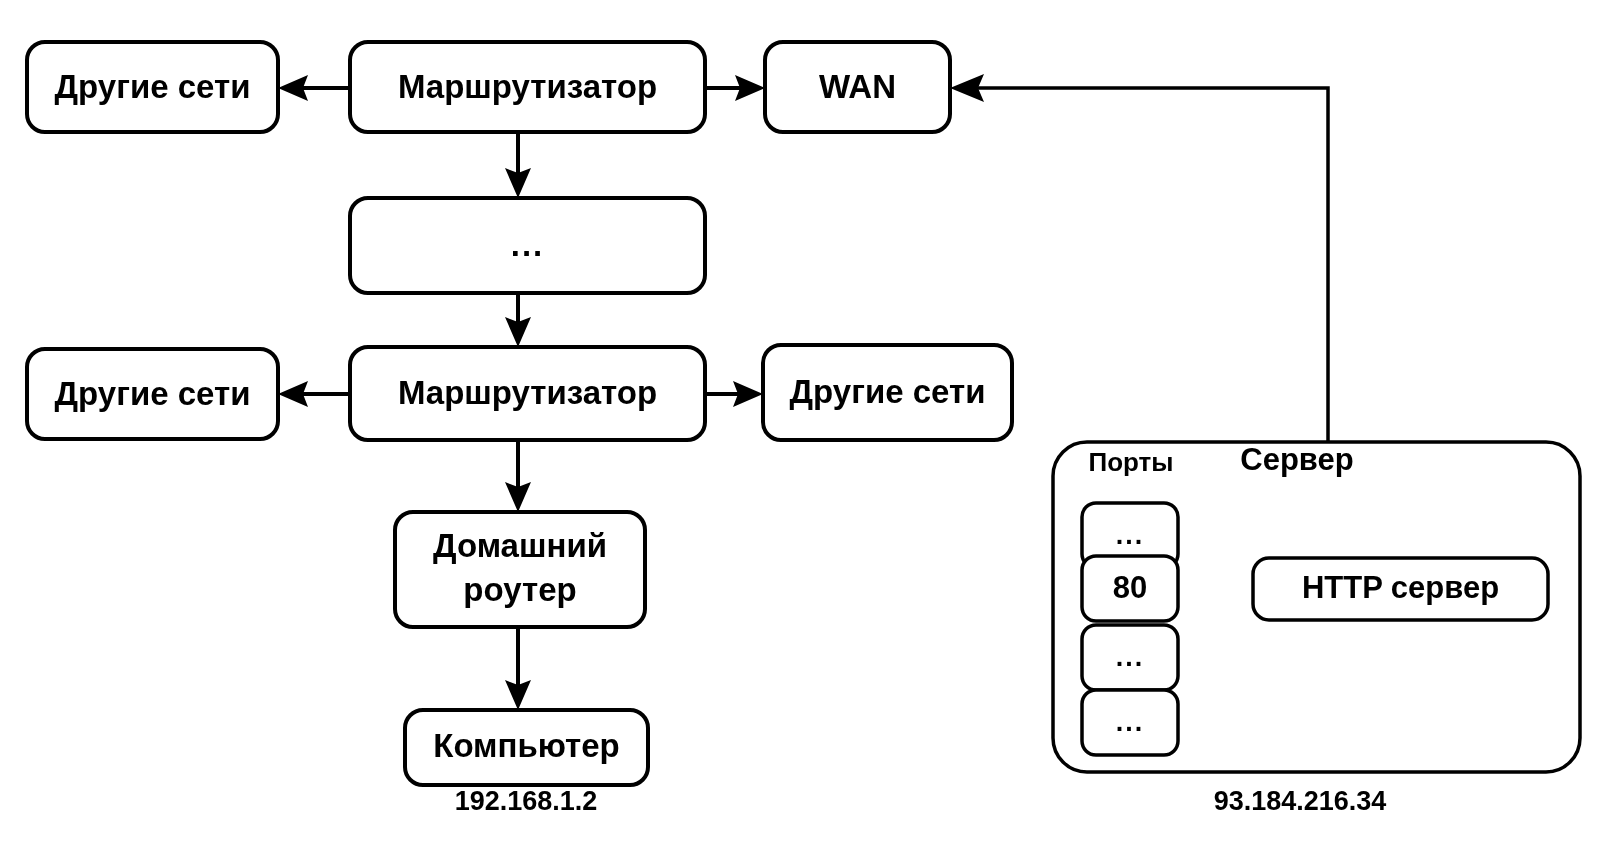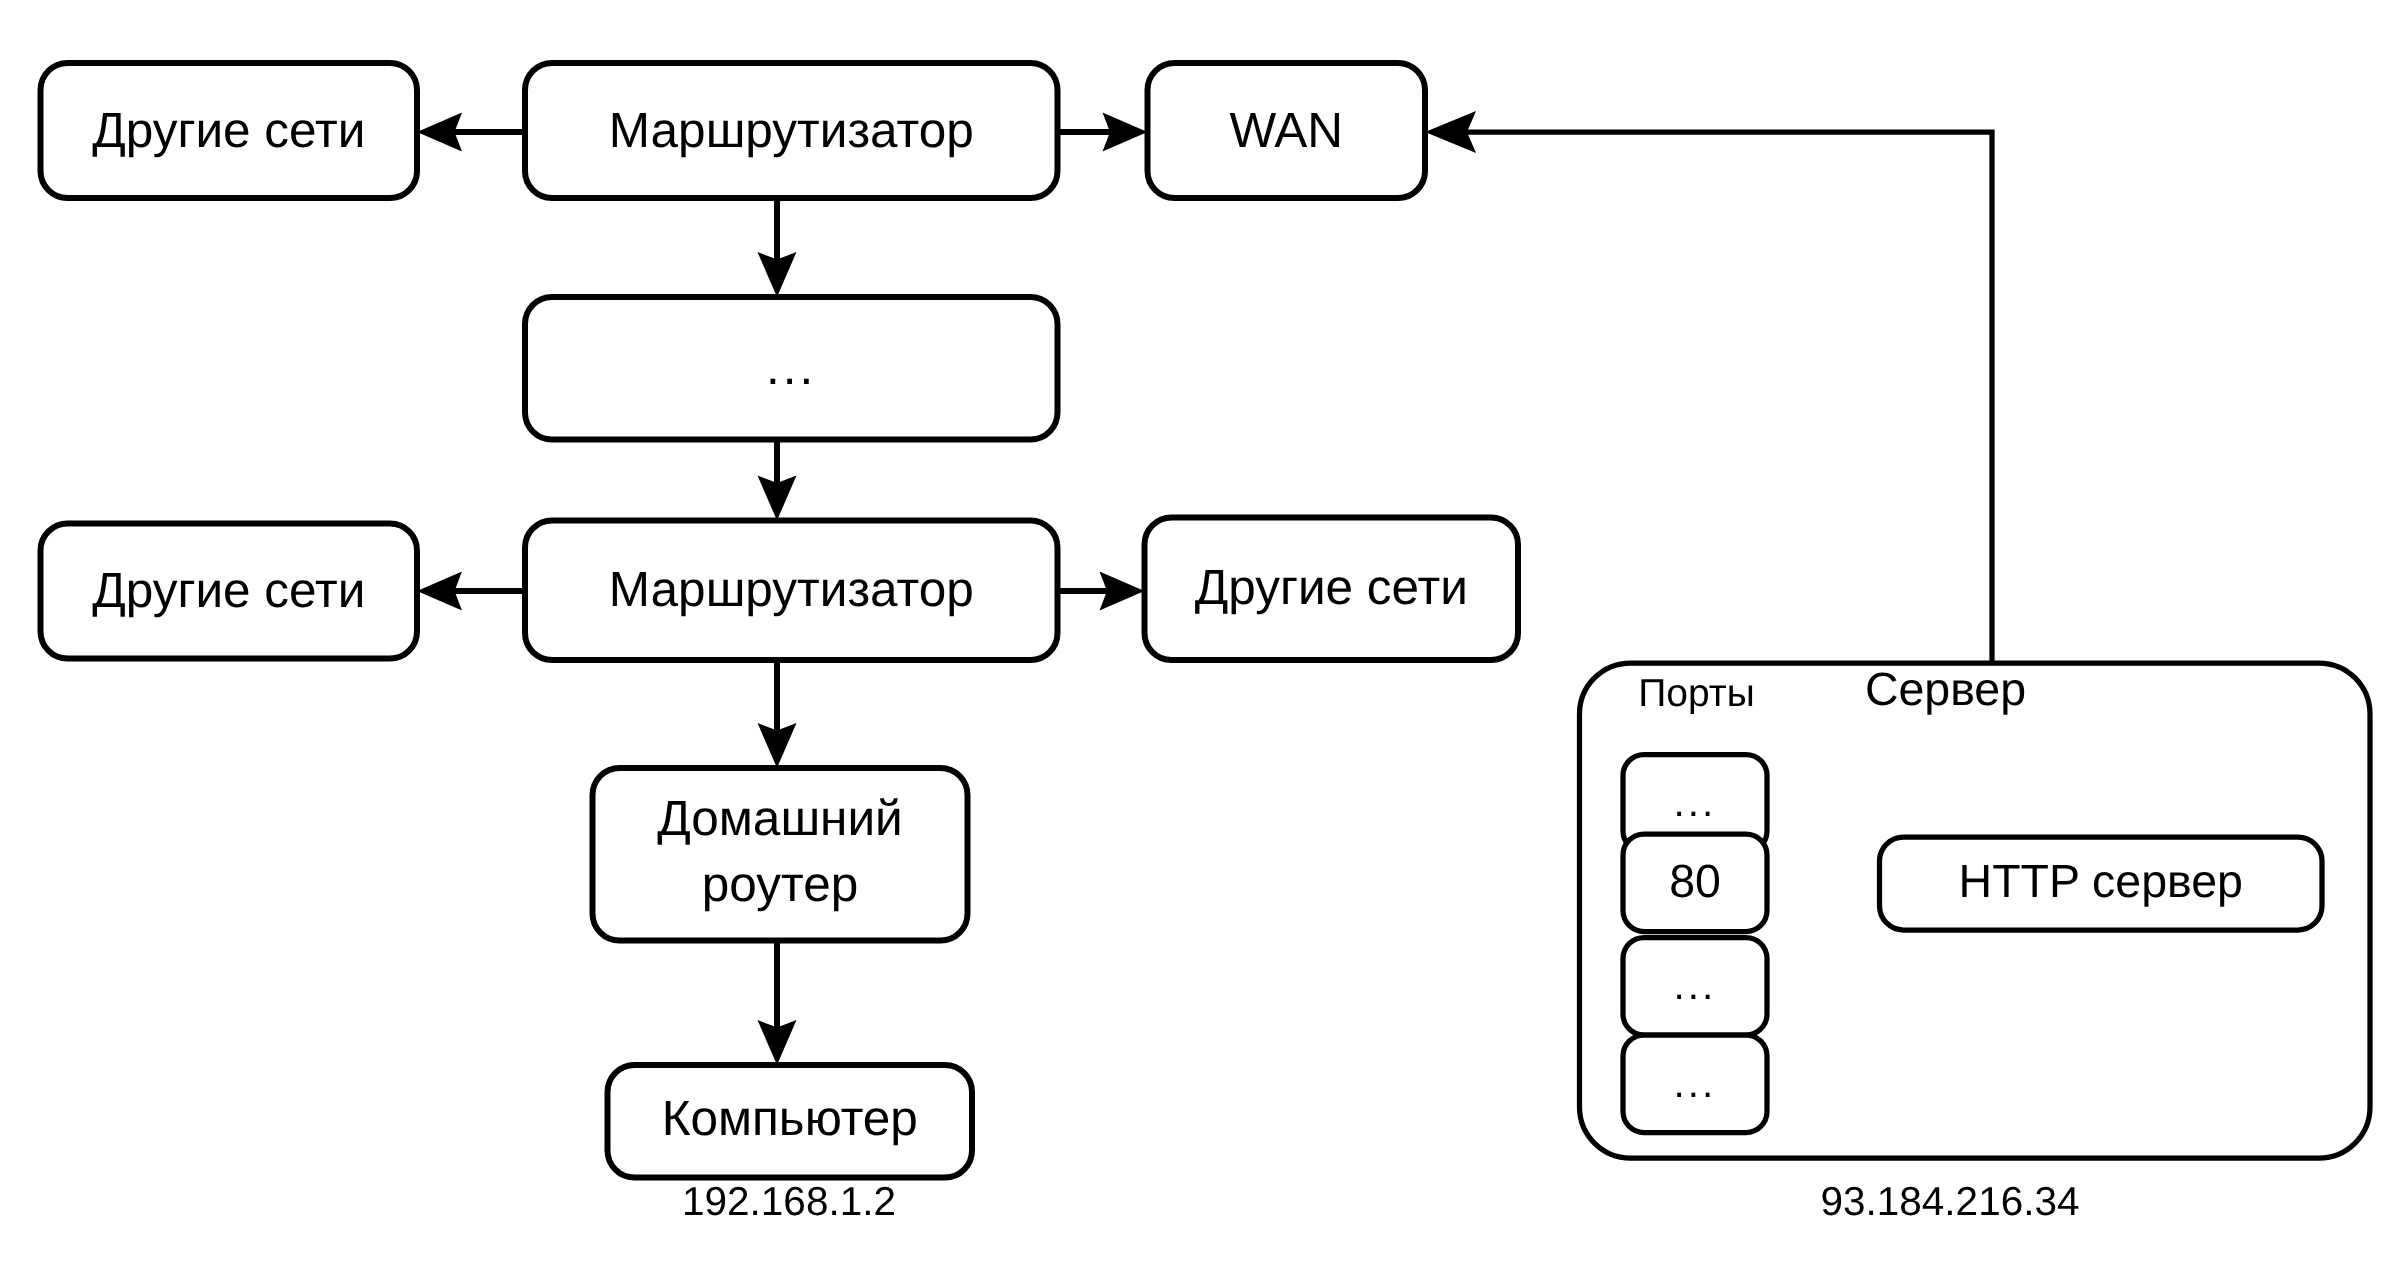--- a/index.html
+++ b/index.html
@@ -10,20 +10,21 @@
   body {
     font-family: "Liberation Sans", sans-serif;
     color: #000000;
   }
   #canvas {
     position: relative;
     width: 1604px;
     height: 858px;
     background: #ffffff;
     overflow: hidden;
+    font-weight: bold;
   }
   svg.diagram {
     position: absolute;
     left: 0;
     top: 0;
     width: 1604px;
     height: 858px;
   }
   .node-rect {
     fill: #ffffff;

